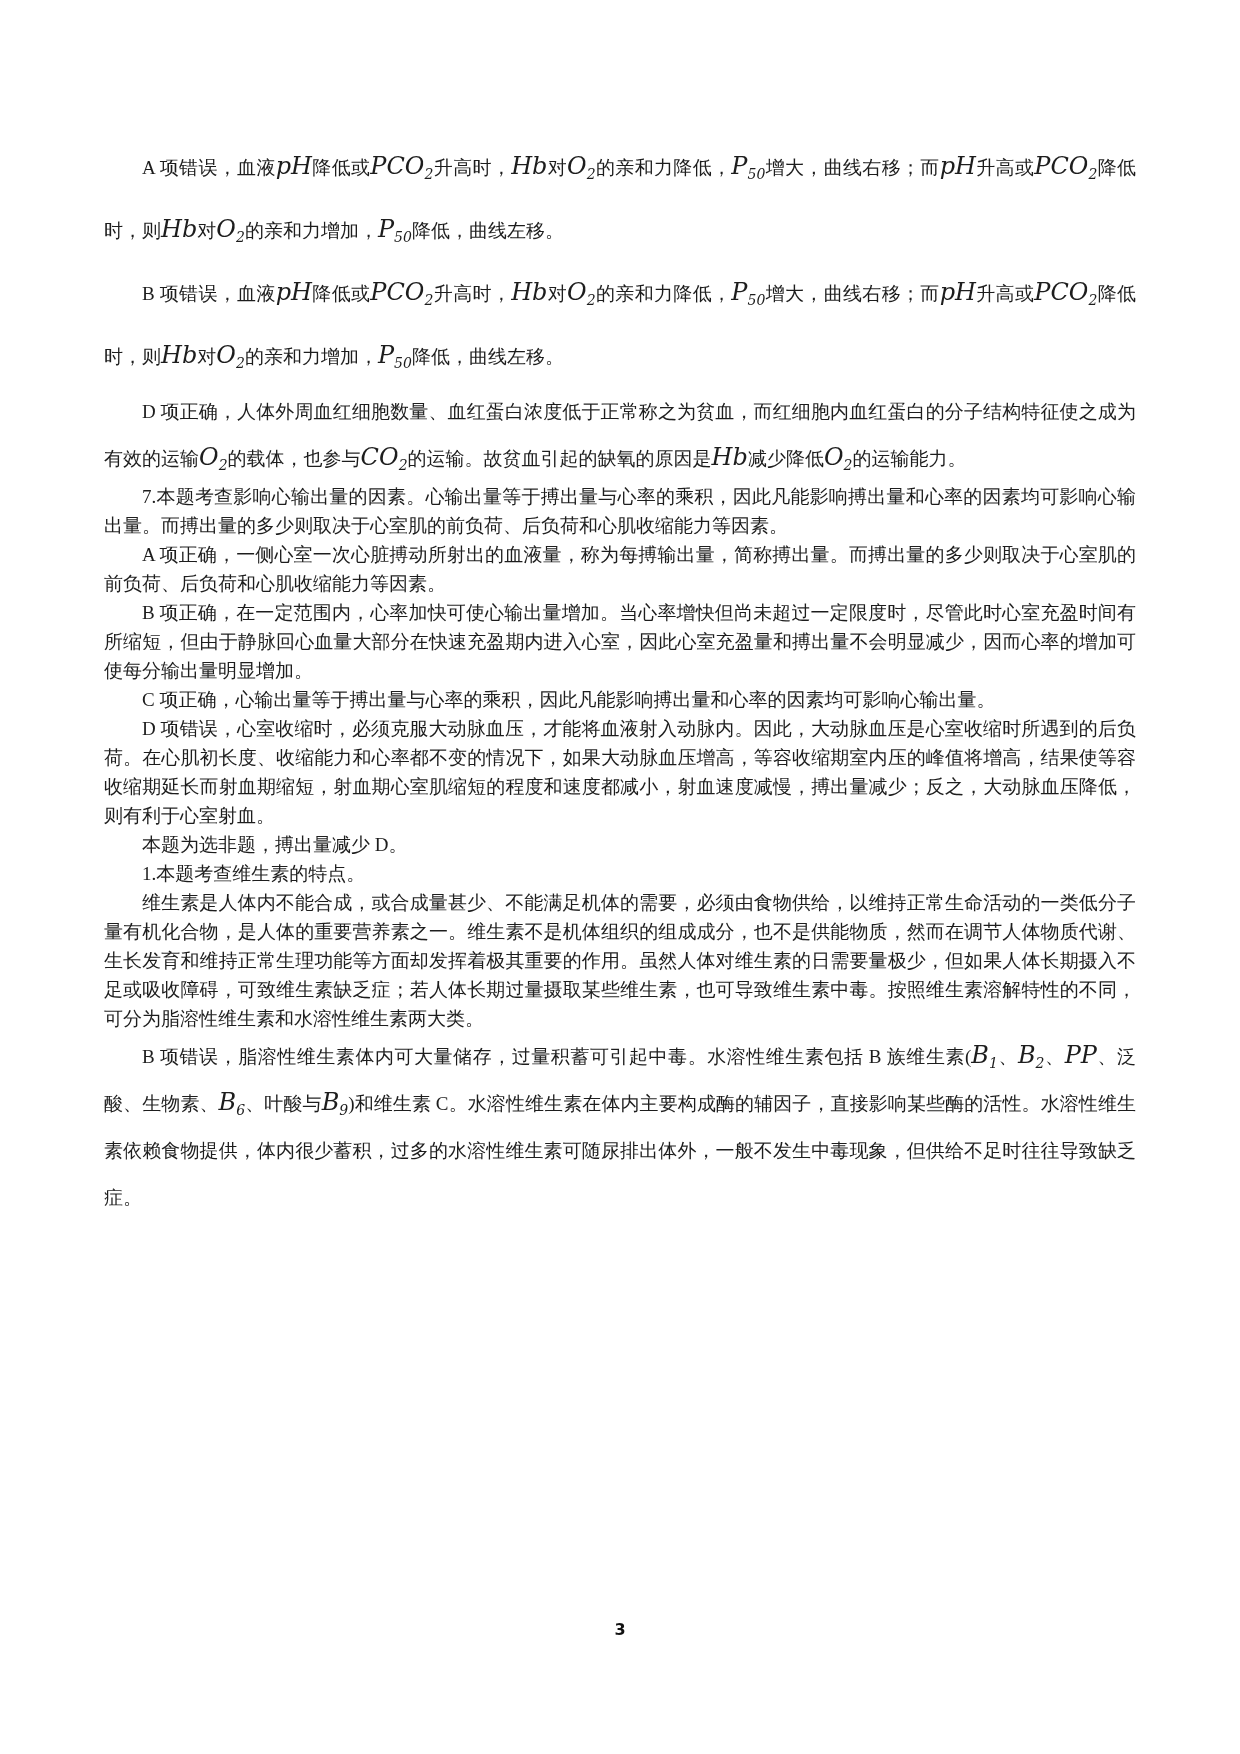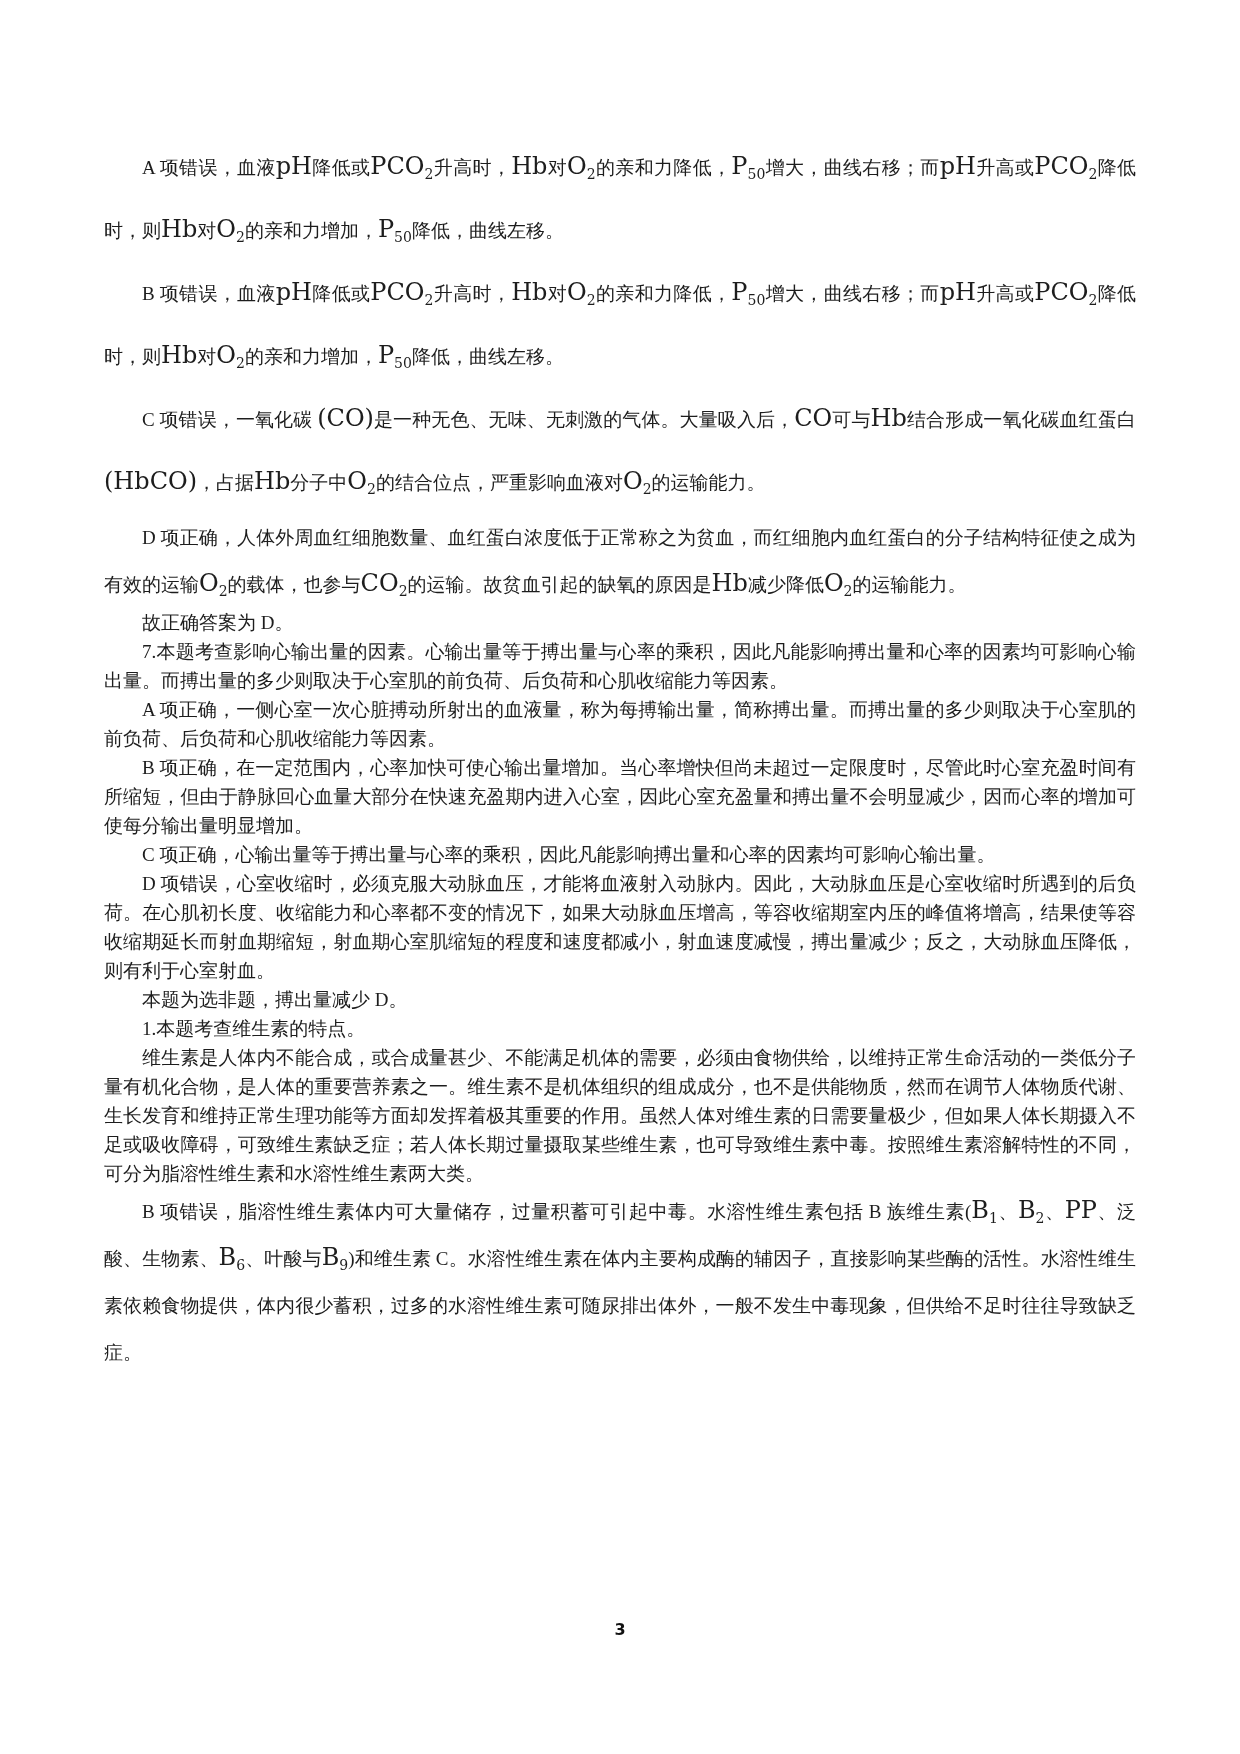--- a/index.html
+++ b/index.html
@@ -21,20 +21,21 @@
     font-size: 19px;
     line-height: 29px;
     text-align: justify;
     text-indent: 2em;
     word-break: break-all;
   }
   p.doc-para.loose  { line-height: 63px; }
   p.doc-para.medium { line-height: 47px; }
   .math {
     font-family: "DejaVu Serif", serif;
+    font-style: italic;
     font-size: 24px;
     line-height: 0;
     white-space: nowrap;
   }
   .math sub {
     font-size: 14px;
     line-height: 0;
     vertical-align: -0.35em;
   }
   .page-number {
@@ -49,23 +50,21 @@
     color: #111111;
   }
 </style>
 </head>
 <body>
 
 <main class="page">
   <section class="doc-body" id="doc-body">
       <p class="doc-para loose">A 项错误，血液<span class="math">pH</span>降低或<span class="math">PCO<sub>2</sub></span>升高时，<span class="math">Hb</span>对<span class="math">O<sub>2</sub></span>的亲和力降低，<span class="math">P<sub>50</sub></span>增大，曲线右移；而<span class="math">pH</span>升高或<span class="math">PCO<sub>2</sub></span>降低时，则<span class="math">Hb</span>对<span class="math">O<sub>2</sub></span>的亲和力增加，<span class="math">P<sub>50</sub></span>降低，曲线左移。</p>
       <p class="doc-para loose">B 项错误，血液<span class="math">pH</span>降低或<span class="math">PCO<sub>2</sub></span>升高时，<span class="math">Hb</span>对<span class="math">O<sub>2</sub></span>的亲和力降低，<span class="math">P<sub>50</sub></span>增大，曲线右移；而<span class="math">pH</span>升高或<span class="math">PCO<sub>2</sub></span>降低时，则<span class="math">Hb</span>对<span class="math">O<sub>2</sub></span>的亲和力增加，<span class="math">P<sub>50</sub></span>降低，曲线左移。</p>
-      <p class="doc-para loose">C 项错误，一氧化碳 <span class="math">(CO)</span>是一种无色、无味、无刺激的气体。大量吸入后，<span class="math">CO</span>可与<span class="math">Hb</span>结合形成一氧化碳血红蛋白 <span class="math">(HbCO)</span>，占据<span class="math">Hb</span>分子中<span class="math">O<sub>2</sub></span>的结合位点，严重影响血液对<span class="math">O<sub>2</sub></span>的运输能力。</p>
       <p class="doc-para medium">D 项正确，人体外周血红细胞数量、血红蛋白浓度低于正常称之为贫血，而红细胞内血红蛋白的分子结构特征使之成为有效的运输<span class="math">O<sub>2</sub></span>的载体，也参与<span class="math">CO<sub>2</sub></span>的运输。故贫血引起的缺氧的原因是<span class="math">Hb</span>减少降低<span class="math">O<sub>2</sub></span>的运输能力。</p>
-      <p class="doc-para">故正确答案为 D。</p>
       <p class="doc-para">7.本题考查影响心输出量的因素。心输出量等于搏出量与心率的乘积，因此凡能影响搏出量和心率的因素均可影响心输出量。而搏出量的多少则取决于心室肌的前负荷、后负荷和心肌收缩能力等因素。</p>
       <p class="doc-para">A 项正确，一侧心室一次心脏搏动所射出的血液量，称为每搏输出量，简称搏出量。而搏出量的多少则取决于心室肌的前负荷、后负荷和心肌收缩能力等因素。</p>
       <p class="doc-para">B 项正确，在一定范围内，心率加快可使心输出量增加。当心率增快但尚未超过一定限度时，尽管此时心室充盈时间有所缩短，但由于静脉回心血量大部分在快速充盈期内进入心室，因此心室充盈量和搏出量不会明显减少，因而心率的增加可使每分输出量明显增加。</p>
       <p class="doc-para">C 项正确，心输出量等于搏出量与心率的乘积，因此凡能影响搏出量和心率的因素均可影响心输出量。</p>
       <p class="doc-para">D 项错误，心室收缩时，必须克服大动脉血压，才能将血液射入动脉内。因此，大动脉血压是心室收缩时所遇到的后负荷。在心肌初长度、收缩能力和心率都不变的情况下，如果大动脉血压增高，等容收缩期室内压的峰值将增高，结果使等容收缩期延长而射血期缩短，射血期心室肌缩短的程度和速度都减小，射血速度减慢，搏出量减少；反之，大动脉血压降低，则有利于心室射血。</p>
       <p class="doc-para">本题为选非题，搏出量减少 D。</p>
       <p class="doc-para">1.本题考查维生素的特点。</p>
       <p class="doc-para">维生素是人体内不能合成，或合成量甚少、不能满足机体的需要，必须由食物供给，以维持正常生命活动的一类低分子量有机化合物，是人体的重要营养素之一。维生素不是机体组织的组成成分，也不是供能物质，然而在调节人体物质代谢、生长发育和维持正常生理功能等方面却发挥着极其重要的作用。虽然人体对维生素的日需要量极少，但如果人体长期摄入不足或吸收障碍，可致维生素缺乏症；若人体长期过量摄取某些维生素，也可导致维生素中毒。按照维生素溶解特性的不同，可分为脂溶性维生素和水溶性维生素两大类。</p>
       <p class="doc-para medium">B 项错误，脂溶性维生素体内可大量储存，过量积蓄可引起中毒。水溶性维生素包括 B 族维生素(<span class="math">B<sub>1</sub></span>、<span class="math">B<sub>2</sub></span>、<span class="math">PP</span>、泛酸、生物素、<span class="math">B<sub>6</sub></span>、叶酸与<span class="math">B<sub>9</sub></span>)和维生素 C。水溶性维生素在体内主要构成酶的辅因子，直接影响某些酶的活性。水溶性维生素依赖食物提供，体内很少蓄积，过多的水溶性维生素可随尿排出体外，一般不发生中毒现象，但供给不足时往往导致缺乏症。</p>
     </section>

